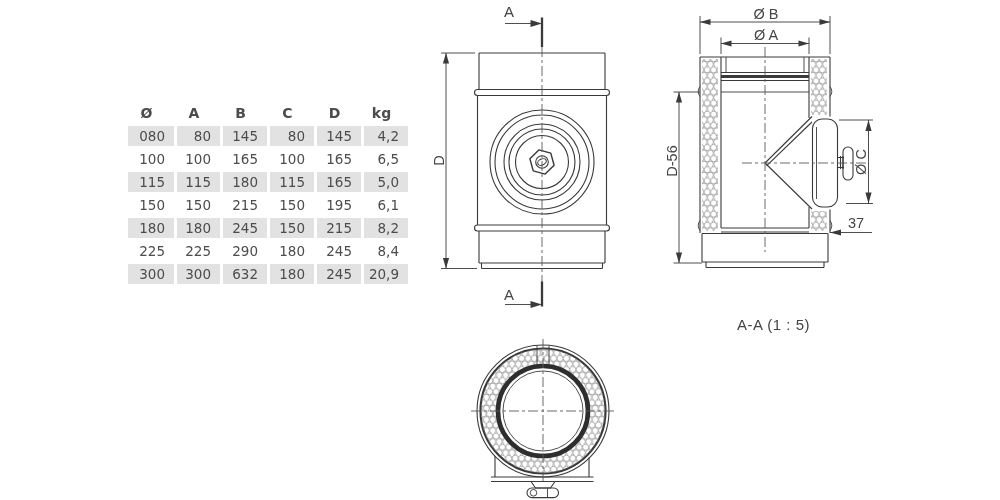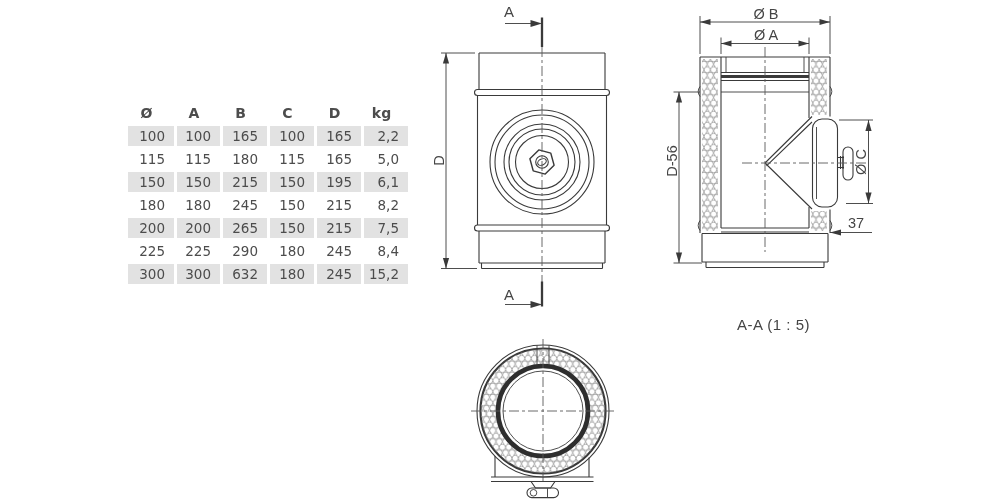--- a/index.html
+++ b/index.html
@@ -37,26 +37,34 @@
           <th class="c0">Ø</th>
           <th class="c1">A</th>
           <th class="c2">B</th>
           <th class="c3">C</th>
           <th class="c4">D</th>
           <th class="c5">kg</th>
         </tr>
       </thead>
       <tbody>
           <tr>
+            <td class="c0">080</td>
+            <td class="c1">80</td>
+            <td class="c2">145</td>
+            <td class="c3">80</td>
+            <td class="c4">145</td>
+            <td class="c5">4,2</td>
+          </tr>
+          <tr>
             <td class="c0">100</td>
             <td class="c1">100</td>
             <td class="c2">165</td>
             <td class="c3">100</td>
             <td class="c4">165</td>
-            <td class="c5">2,2</td>
+            <td class="c5">6,5</td>
           </tr>
           <tr>
             <td class="c0">115</td>
             <td class="c1">115</td>
             <td class="c2">180</td>
             <td class="c3">115</td>
             <td class="c4">165</td>
             <td class="c5">5,0</td>
           </tr>
           <tr>
@@ -69,42 +77,34 @@
           </tr>
           <tr>
             <td class="c0">180</td>
             <td class="c1">180</td>
             <td class="c2">245</td>
             <td class="c3">150</td>
             <td class="c4">215</td>
             <td class="c5">8,2</td>
           </tr>
           <tr>
-            <td class="c0">200</td>
-            <td class="c1">200</td>
-            <td class="c2">265</td>
-            <td class="c3">150</td>
-            <td class="c4">215</td>
-            <td class="c5">7,5</td>
-          </tr>
-          <tr>
             <td class="c0">225</td>
             <td class="c1">225</td>
             <td class="c2">290</td>
             <td class="c3">180</td>
             <td class="c4">245</td>
             <td class="c5">8,4</td>
           </tr>
           <tr>
             <td class="c0">300</td>
             <td class="c1">300</td>
             <td class="c2">632</td>
             <td class="c3">180</td>
             <td class="c4">245</td>
-            <td class="c5">15,2</td>
+            <td class="c5">20,9</td>
           </tr>
         </tbody>
     </table>
   </div>
 
   <svg class="drawing" width="1000" height="500" viewBox="0 0 1000 500">
     <defs>
       <pattern id="hc" patternUnits="userSpaceOnUse" width="6.4" height="11.1">
         <circle cx="3.2" cy="3.2" r="3.05" fill="none" stroke="#969696" stroke-width="0.75"></circle>
         <circle cx="0" cy="8.75" r="3.05" fill="none" stroke="#969696" stroke-width="0.75"></circle>

